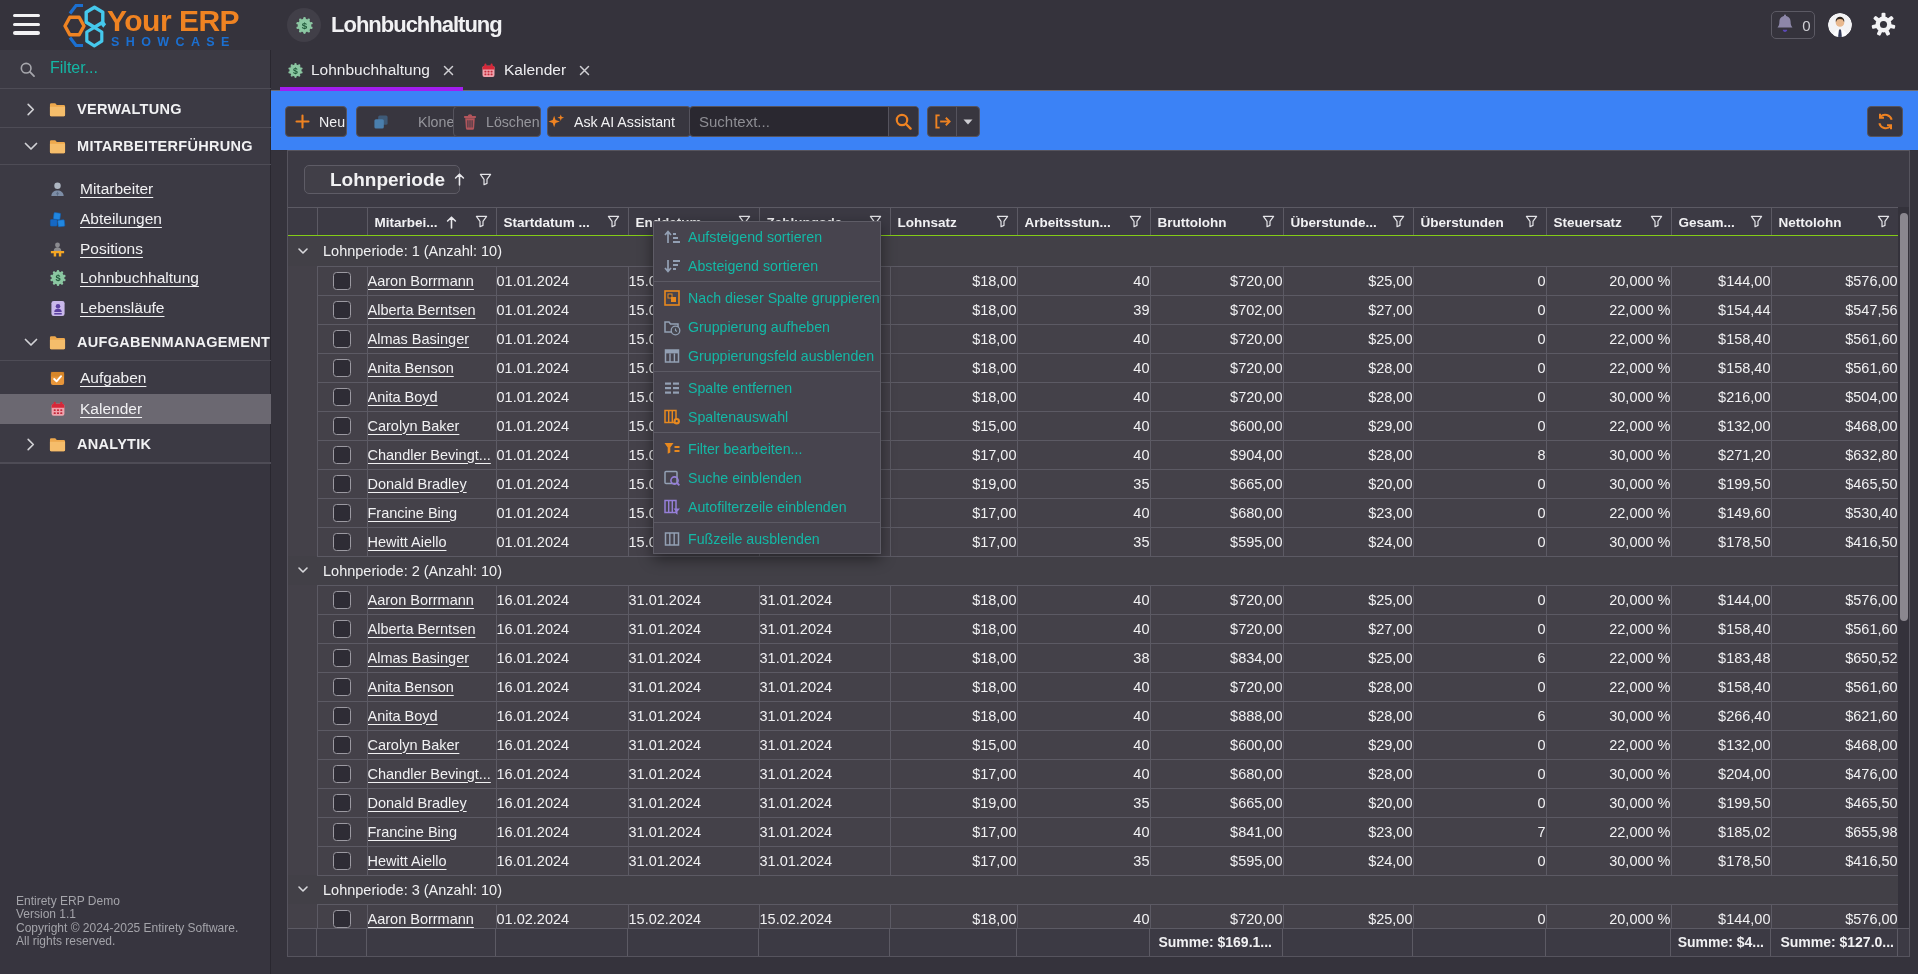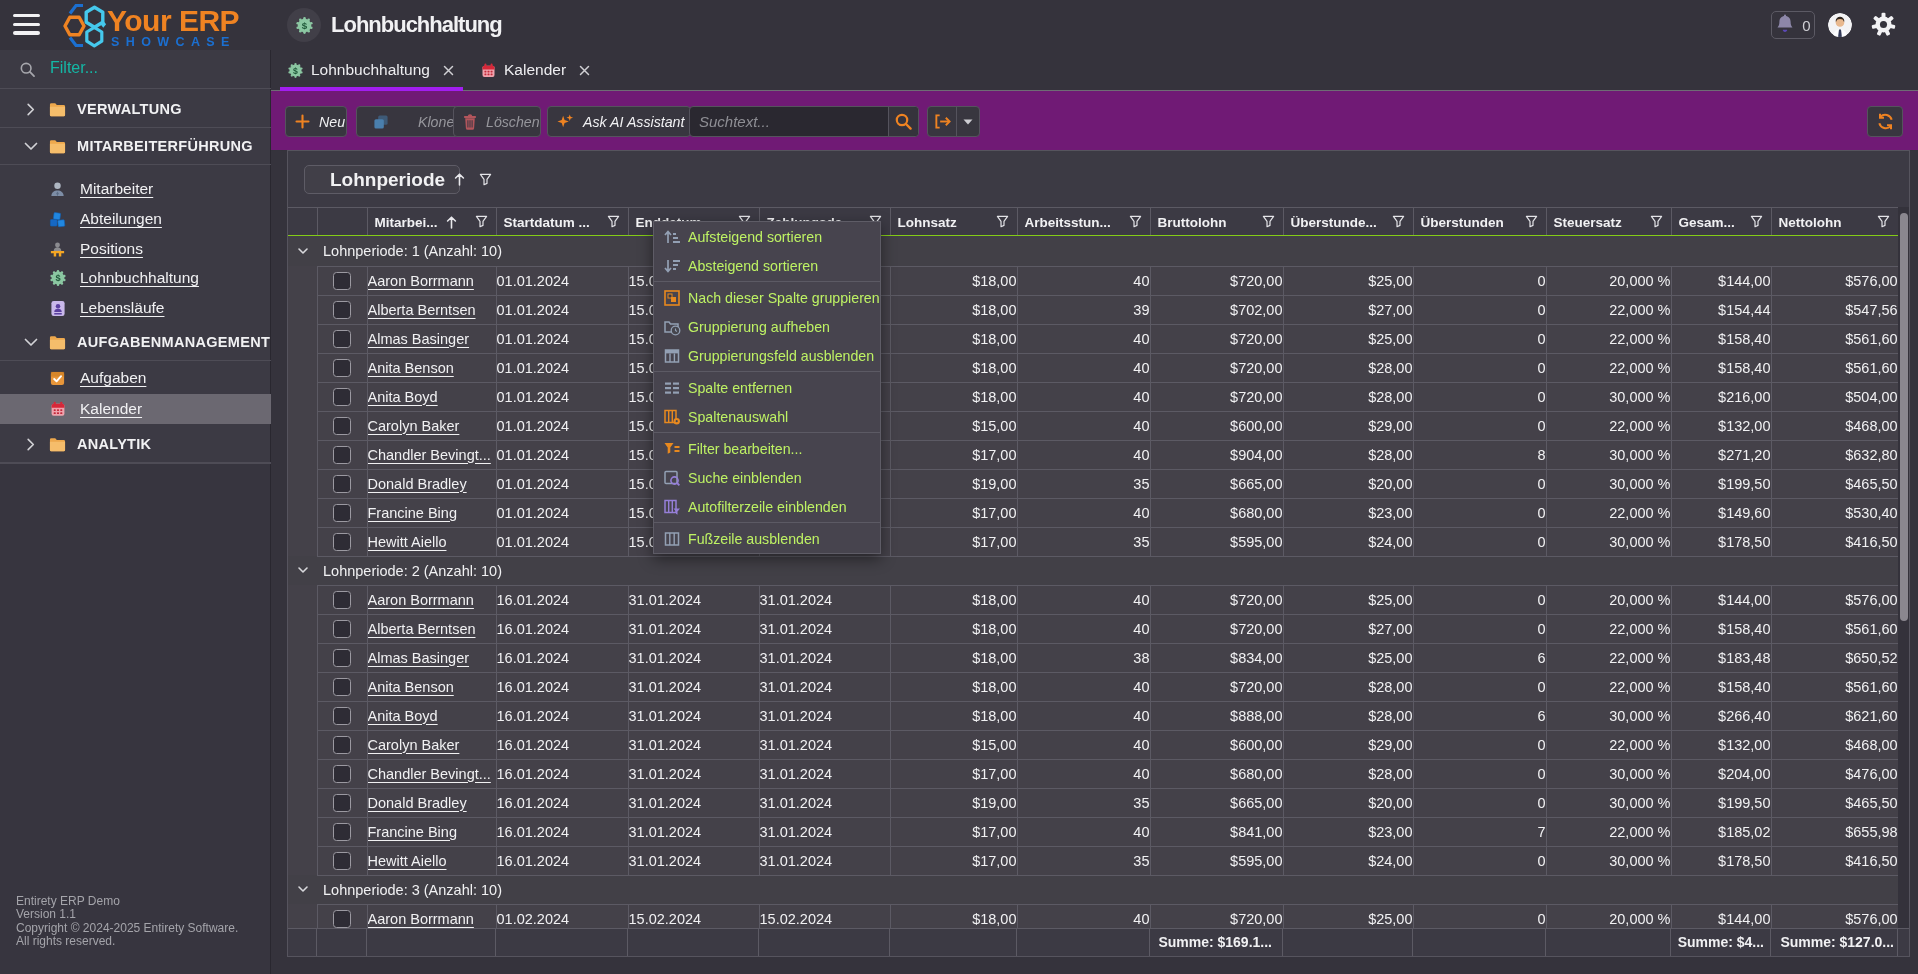--- a/index.html
+++ b/index.html
@@ -35,30 +35,30 @@
 
 #tabs { position:absolute; left:271px; top:50px; width:1647px; height:41px; background:#35333c; border-bottom:1px solid #6e6c74; }
 .tab { position:absolute; top:0; height:40px; display:flex; align-items:center; }
 .tab .ticon { display:flex; }
 .tab .tlab { margin-left:8px; font-size:15.5px; color:#ededf0; }
 .tab .tx { margin-left:13px; display:flex; }
 #tab1 { left:17px; }
 #tab1u { position:absolute; left:9px; top:37px; width:183px; height:4px; background:#a21ef0; }
 #tab2 { left:210px; }
 
-#tbar { position:absolute; left:271px; top:91px; width:1647px; height:59px; background:#701a75;font-style:italic; }
+#tbar { position:absolute; left:271px; top:91px; width:1647px; height:59px; background:#3b82f6; }
 .btn { position:absolute; top:15px; height:31px; border:1px solid #55535d; border-radius:4px; background:#38363f;
   display:flex; align-items:center; font-size:14.2px; white-space:nowrap; }
 .btn .bic { display:flex; }
 .btn .blab { margin-left:9px; }
 .gray { color:#96969c; }
 #btnNeu { left:14px; width:62px; padding-left:9px; }
 #btnKlonen { left:85px; width:106px; padding-left:16px;gap:20px; }
 #btnLoeschen { left:182px; width:88px; padding-left:9px; }
-#btnAI { left:276px; width:144px; padding-left:9px; }
+#btnAI { left:276px; width:144px; }
 #searchBox { position:absolute; left:418px; top:15px; width:230px; height:31px; border:1px solid #55535d; border-radius:4px; background:#2a2830; }
 #searchBox .ph { position:absolute; left:9px; top:6px; font-size:15px; color:#8e8e94; }
 #searchBox .magBtn { position:absolute; right:0; top:0; width:30px; height:29px; border-left:1px solid #55535d; background:#35333c; border-radius:0 4px 4px 0; display:flex; align-items:center; justify-content:center; }
 #expBtn { position:absolute; left:656px; top:15px; width:53px; height:31px; border:1px solid #55535d; border-radius:4px; background:#38363f; }
 #expBtn .seg1 { position:absolute; left:0; top:0; width:29px; height:29px; display:flex; align-items:center; justify-content:center; border-right:1px solid #55535d; }
 #expBtn .seg2 { position:absolute; right:0; top:0; width:23px; height:29px; display:flex; align-items:center; justify-content:center; }
 #refreshBtn { position:absolute; left:1596px; top:15px; width:36px; height:31px; border:1px solid #55535d; border-radius:4px; background:#38363f; display:flex; align-items:center; justify-content:center; }
 
 #grid { position:absolute; left:287px; top:150px; width:1623px; height:807px; border:1px solid #56545e; background:#413f48; }
 #gpanel { position:absolute; left:0; top:0; width:1621px; height:56px; background:#3c3a44; }
@@ -90,21 +90,21 @@
 #ghead .sortup { position:relative; top:2px; margin-left:8px; }
 
 #gfoot .cell { position:absolute; top:0; height:27px; border-right:1px solid #5c5a64; }
 #gfoot .sum { position:absolute; font-size:14px; font-weight:bold; top:5px; text-align:right; }
 
 #vscroll { position:absolute; left:1610px; top:56px; width:11px; height:721px; background:#34323b; }
 #vthumb { position:absolute; left:1.5px; top:6px; width:8px; height:408px; background:#8a878f; border-radius:4px; }
 
 #menu { position:absolute; left:653px; top:221px; width:228px; height:333px; background:#47444e; border:1px solid #5e5c66;
   box-shadow:0 5px 14px rgba(0,0,0,0.45); z-index:20; }
-.mitem { height:29px; display:flex; align-items:center; font-size:14.2px; color:#bef264; white-space:nowrap; }
+.mitem { height:29px; display:flex; align-items:center; font-size:14.2px; color:#14b8a6; white-space:nowrap; }
 .micon { width:18px; height:18px; margin-left:9px; display:flex; }
 .mitem span:last-child { margin-left:7px; }
 .msep { height:1px; background:#5c5a64; margin:1px 0; }
 </style></head>
 <body>
 <div id="hdr">
   <div id="burger">
       <div></div>
       <div></div>
       <div></div>

